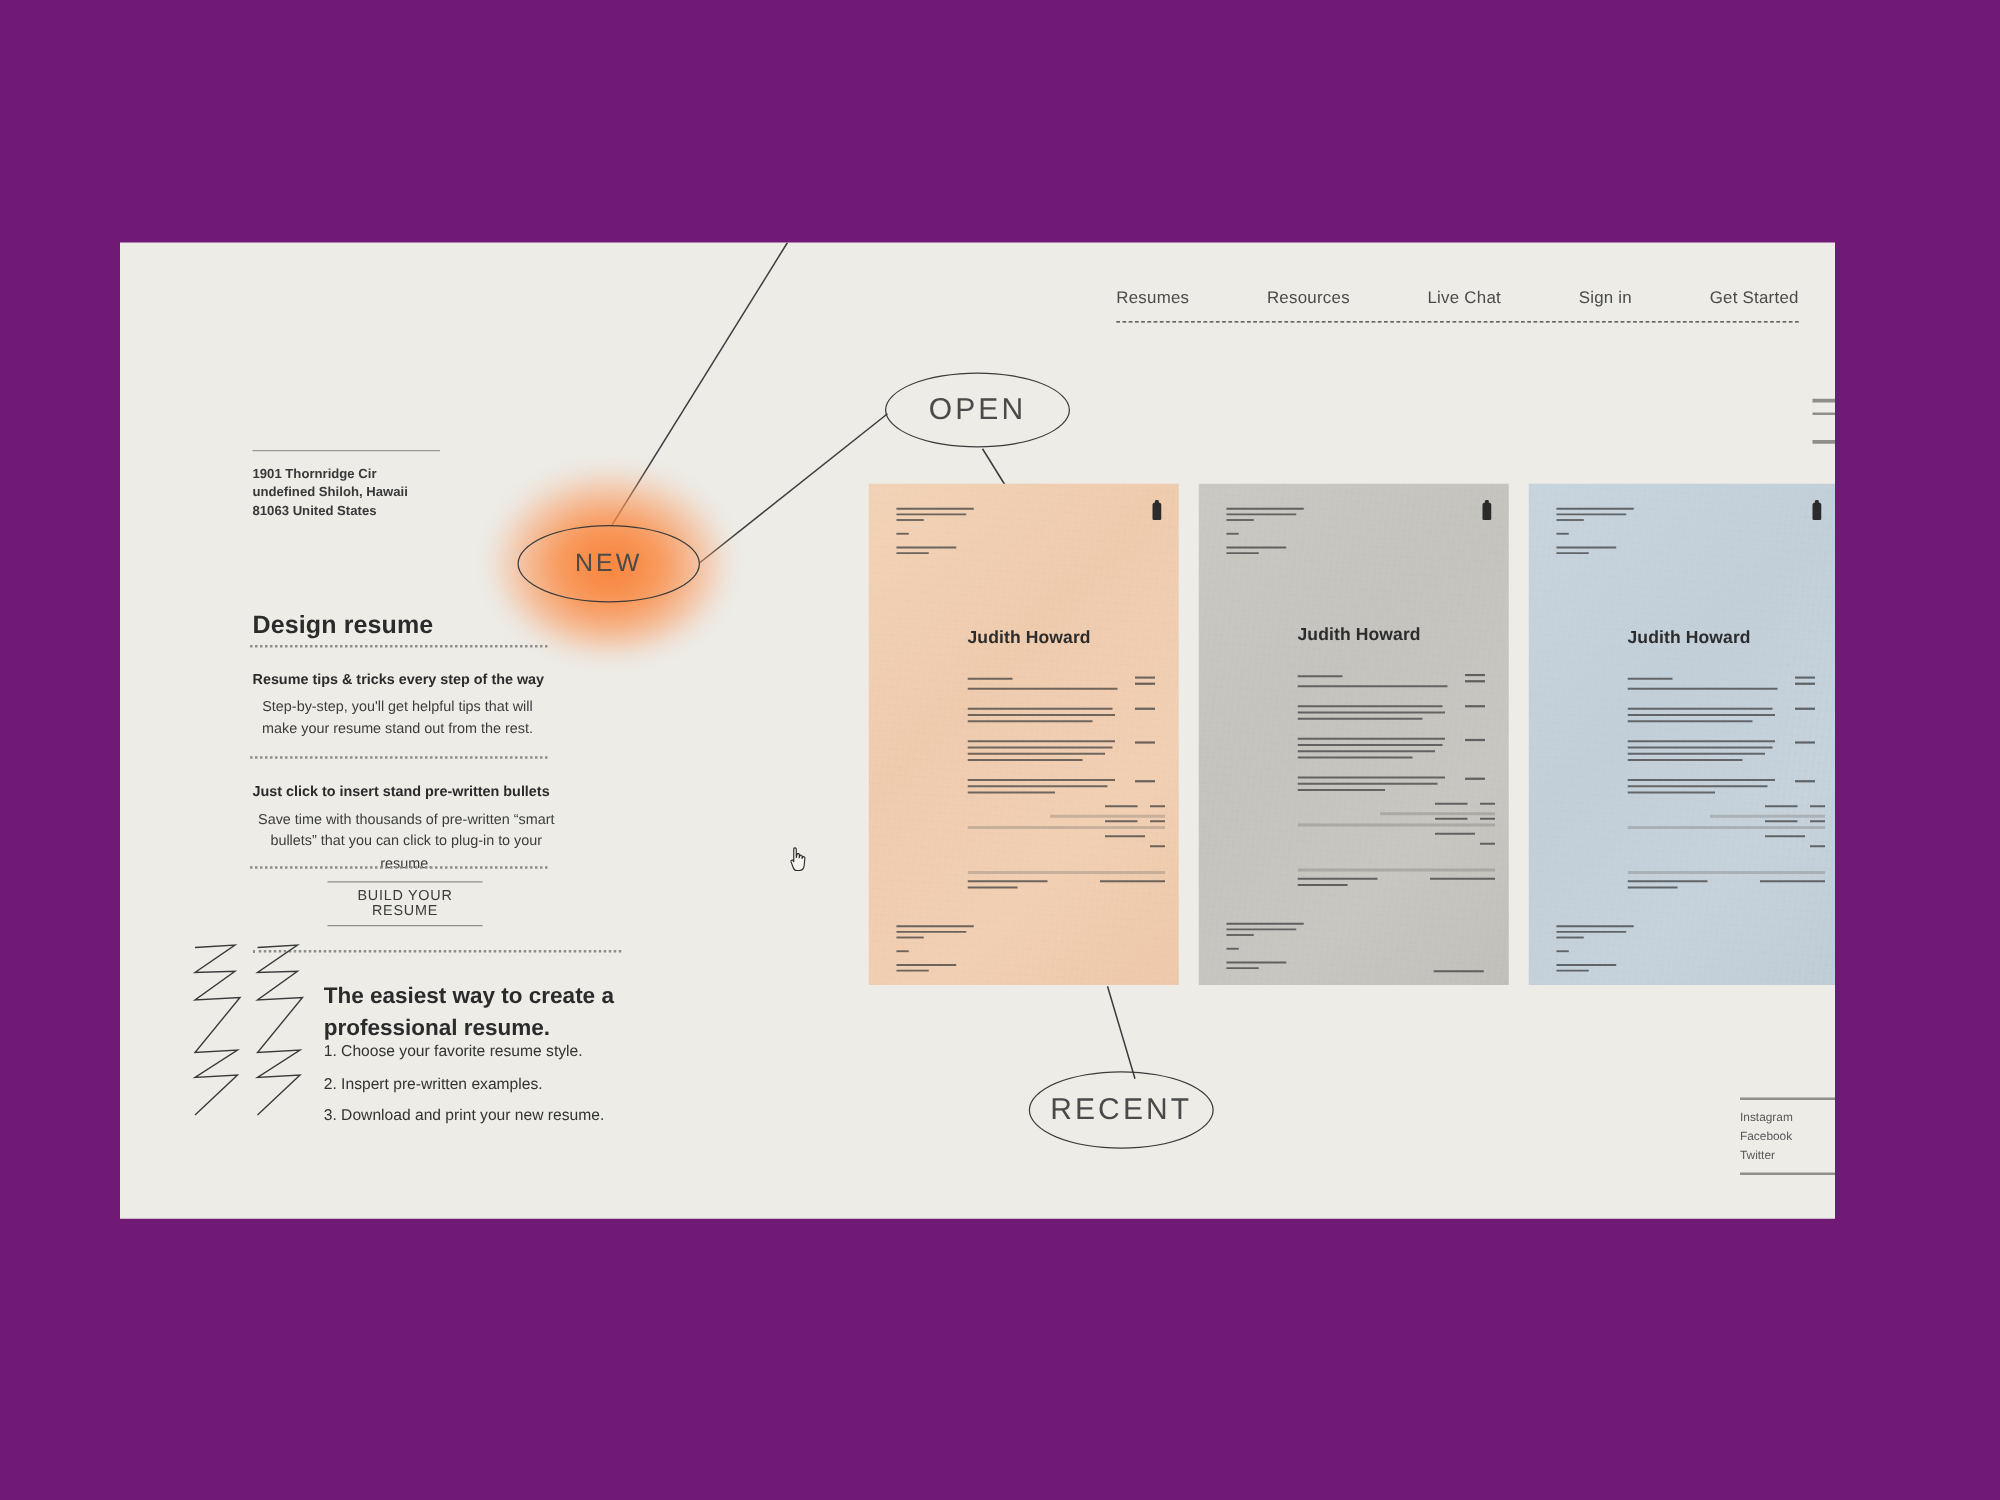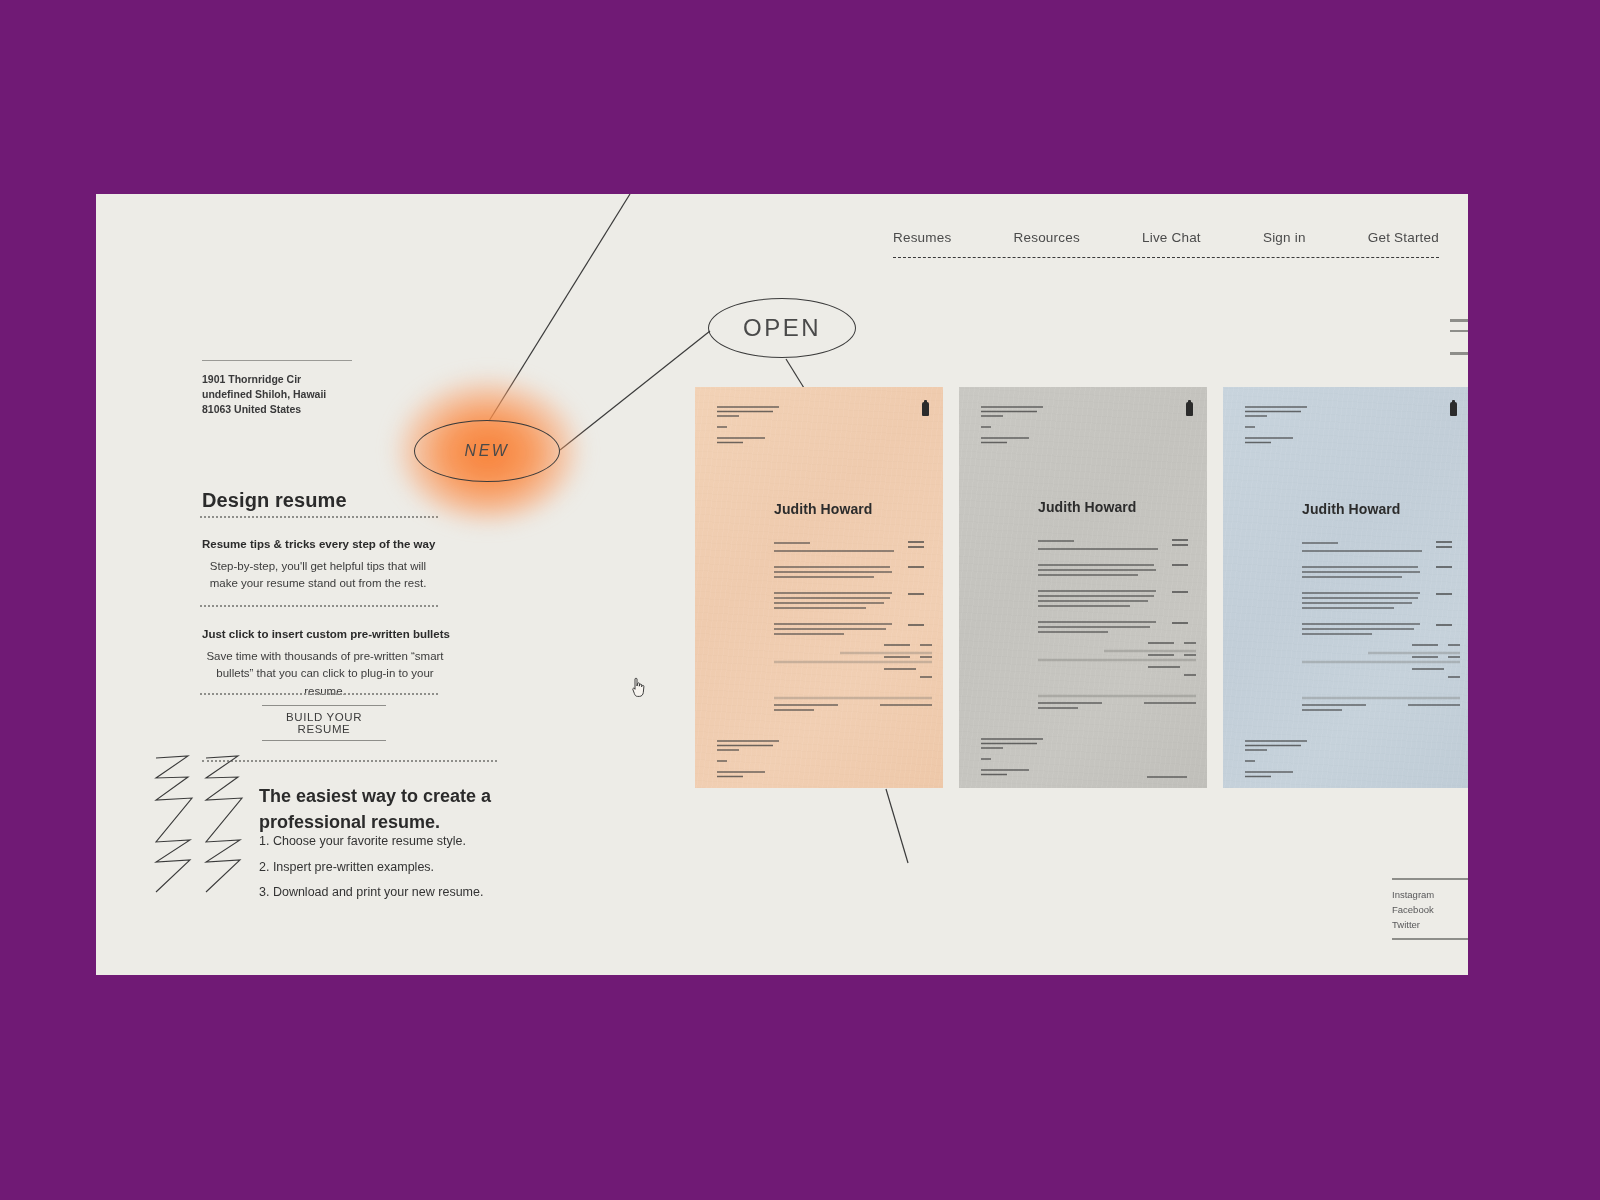--- a/index.html
+++ b/index.html
@@ -102,21 +102,21 @@
   
   #graph { position: absolute; left: 0; top: 0; width: 1372px; height: 781px;
            pointer-events: none; overflow: visible; }
 
   .bubble {
     position: absolute; border: 1.4px solid #3b3b3b; border-radius: 50%;
     display: flex; align-items: center; justify-content: center;
     color: #4a4a4a; font-weight: 300; letter-spacing: 2.5px;
     cursor: pointer; background: transparent;
   }
-  #bubble-new  { left: 318px; top: 226px; width: 146px; height: 62px; font-size: 16px; font-style: italic; }
+  #bubble-new  { left: 318px; top: 226px; width: 146px; height: 62px; font-size: 20px; }
   #bubble-open { left: 612px; top: 104px; width: 148px; height: 60px; font-size: 24px; }
   #bubble-recent { left: 727px; top: 663px; width: 148px; height: 62px; font-size: 24px; }
 
   #glow {
     position: absolute; left: 301px; top: 185px; width: 182px; height: 142px;
     border-radius: 50%;
     background: radial-gradient(ellipse at 50% 52%,
       rgba(248,122,45,0.95) 0%,
       rgba(250,140,70,0.85) 34%,
       rgba(250,160,105,0.55) 55%,
@@ -198,21 +198,21 @@
 81063 United States</div>
 
     <div id="design-title">Design resume</div>
     <div class="dotted" id="dot1"></div>
 
     <div class="blk-head" id="b1h">Resume tips &amp; tricks every step of the way</div>
     <div class="blk-body" id="b1b">Step-by-step, you'll get helpful tips that will make your resume stand out from the rest.</div>
 
     <div class="dotted" id="dot2"></div>
 
-    <div class="blk-head" id="b2h">Just click to insert custom pre-written bullets</div>
+    <div class="blk-head" id="b2h">Just click to insert stand pre-written bullets</div>
     <div class="blk-body" id="b2b">Save time with thousands of pre-written “smart bullets” that you can click to plug-in to your resume.</div>
 
     <div class="dotted" id="dot3"></div>
 
     <div id="cta">BUILD YOUR RESUME</div>
 
     <div class="dotted" id="dot4"></div>
 
     <svg id="zig" width="92" height="152" viewBox="0 0 92 152">
       <g fill="none" stroke="#3a3a3a" stroke-width="1.1">
@@ -235,20 +235,21 @@
 
         <path d="M690 165 L708 194"></path>
 
         <path d="M790 595 L812 669"></path>
       </g>
     </svg>
 
     <div id="glow"></div>
     <div class="bubble" id="bubble-new">NEW</div>
     <div class="bubble" id="bubble-open">OPEN</div>
+    <div class="bubble" id="bubble-recent">RECENT</div>
 
     <svg id="cursor" width="20" height="22" viewBox="0 0 20 22">
       <path d="M5 2 C5 1, 7 1, 7 2 L7 9 L7.6 6.4 C7.8 5.5, 9.6 5.8, 9.5 6.7
                L9.3 9.2 L9.9 7.6 C10.2 6.8, 11.9 7.2, 11.7 8.1 L11.6 9.8
                L12.2 8.7 C12.6 8, 14.1 8.5, 13.9 9.4 L13.3 15.5
                C13.1 17.6, 11.7 19.4, 9.4 19.4 L7.6 19.4
                C5.8 19.4, 4.9 18.2, 4.4 16.6 L2.8 12.3
                C2.5 11.4, 4.1 10.6, 4.6 11.5 L5 12.3 Z" fill="#f7f4ef" stroke="#2b2b2b" stroke-width="0.9" stroke-linejoin="round"></path>
     </svg>
 

